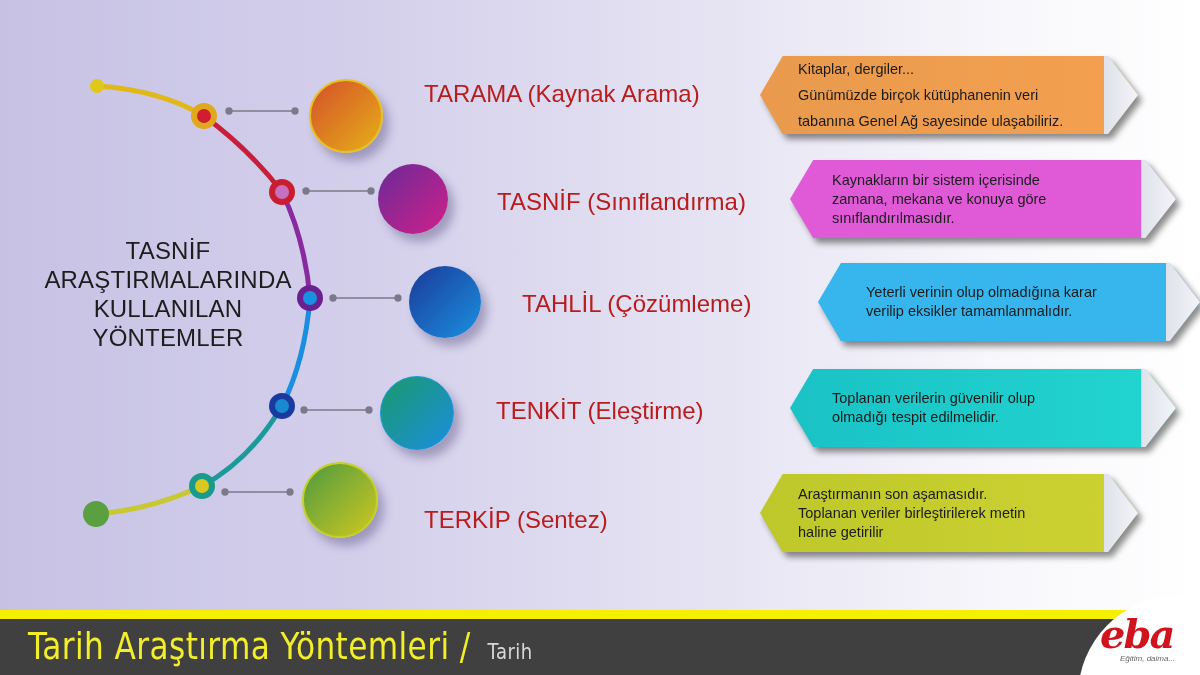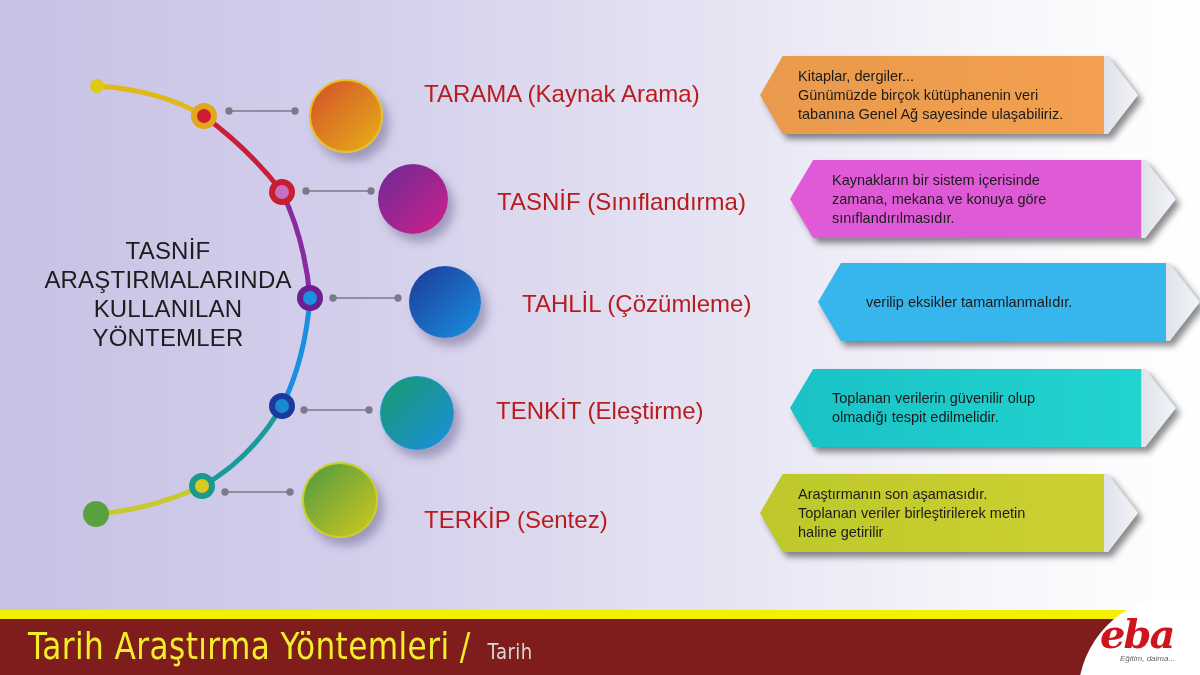--- a/index.html
+++ b/index.html
@@ -13,21 +13,21 @@
   .ball{position:absolute;border-radius:50%;box-shadow:6px 8px 10px rgba(60,50,100,0.35);}
   .method{position:absolute;font-size:24px;color:#b91c1c;white-space:nowrap;}
   .callout{position:absolute;height:78px;filter:drop-shadow(4px 5px 3px rgba(0,0,0,0.45));}
   .callout .shape{position:absolute;inset:0;
     clip-path:polygon(6% 0,92% 0,100% 50%,92% 100%,6% 100%,0 50%);}
   .callout .tip{position:absolute;top:0;bottom:0;right:0;width:9%;
     background:linear-gradient(90deg,#dfe2ea,#f3f4f8);
     clip-path:polygon(0 0,12% 0,100% 50%,12% 100%,0 100%);}
   .callout .txt{position:absolute;top:0;bottom:0;display:flex;flex-direction:column;justify-content:center;
     font-size:14.5px;line-height:19px;color:#1b1b1b;}
-  .footer{position:absolute;left:0;top:610px;width:1200px;height:65px;background:#7f1d1d;}
+  .footer{position:absolute;left:0;top:610px;width:1200px;height:65px;background:#404040;}
   .footer .band{position:absolute;left:0;top:0;width:1200px;height:9px;background:#f4f000;}
   .footer .title{position:absolute;left:28px;top:14px;font-size:38px;color:#f2ee2a;letter-spacing:0.5px;
     font-family:"DejaVu Sans",sans-serif;font-weight:normal;transform:scaleX(0.82);transform-origin:left;}
   .footer .sep{color:#f2ee2a;}
   .footer .sub{font-size:22px;color:#d8d8d8;margin-left:8px;}
   .logo{position:absolute;right:0;top:596px;width:160px;height:79px;text-decoration:underline;}
   .logo .disc{position:absolute;left:38px;top:0;width:200px;height:200px;border-radius:50%;background:#fff;}
   .logo .word{position:absolute;left:60px;top:14px;font-family:"DejaVu Serif",serif;font-style:italic;font-weight:bold;
     font-size:40px;color:#d0141e;letter-spacing:-2px;}
   .logo .tag{position:absolute;left:80px;top:58px;font-size:8px;color:#666;font-style:italic;}
@@ -94,41 +94,42 @@
 
   <div class="method" style="left:424px;top:80px;">TARAMA (Kaynak Arama)</div>
   <div class="method" style="left:497px;top:188px;">TASNİF (Sınıflandırma)</div>
   <div class="method" style="left:522px;top:290px;">TAHLİL (Çözümleme)</div>
   <div class="method" style="left:496px;top:397px;">TENKİT (Eleştirme)</div>
   <div class="method" style="left:424px;top:506px;">TERKİP (Sentez)</div>
 
   <div class="callout" style="left:760px;top:56px;width:378px;">
     <div class="shape" style="background:linear-gradient(90deg,#e99a4c,#f4a050);"></div>
     <div class="tip"></div>
-    <div class="txt" style="left:38px;">
+    <div class="txt" style="left:38px;gap:7px;">
       <span>Kitaplar, dergiler...</span>
       <span>Günümüzde birçok kütüphanenin veri</span>
       <span>tabanına Genel Ağ sayesinde ulaşabiliriz.</span>
     </div>
   </div>
 
   <div class="callout" style="left:790px;top:160px;width:386px;">
     <div class="shape" style="background:#e05ad8;"></div>
     <div class="tip"></div>
     <div class="txt" style="left:42px;">
       <span>Kaynakların  bir sistem içerisinde</span>
       <span>zamana, mekana ve konuya göre</span>
       <span>sınıflandırılmasıdır.</span>
     </div>
   </div>
 
   <div class="callout" style="left:818px;top:263px;width:382px;">
     <div class="shape" style="background:#36b6ec;"></div>
     <div class="tip"></div>
     <div class="txt" style="left:48px;">
+      <span>Yeterli verinin olup olmadığına karar</span>
       <span>verilip eksikler tamamlanmalıdır.</span>
     </div>
   </div>
 
   <div class="callout" style="left:790px;top:369px;width:386px;">
     <div class="shape" style="background:linear-gradient(90deg,#1ac2c6,#22d6d0);"></div>
     <div class="tip"></div>
     <div class="txt" style="left:42px;">
       <span>Toplanan verilerin güvenilir olup</span>
       <span>olmadığı tespit edilmelidir.</span>

